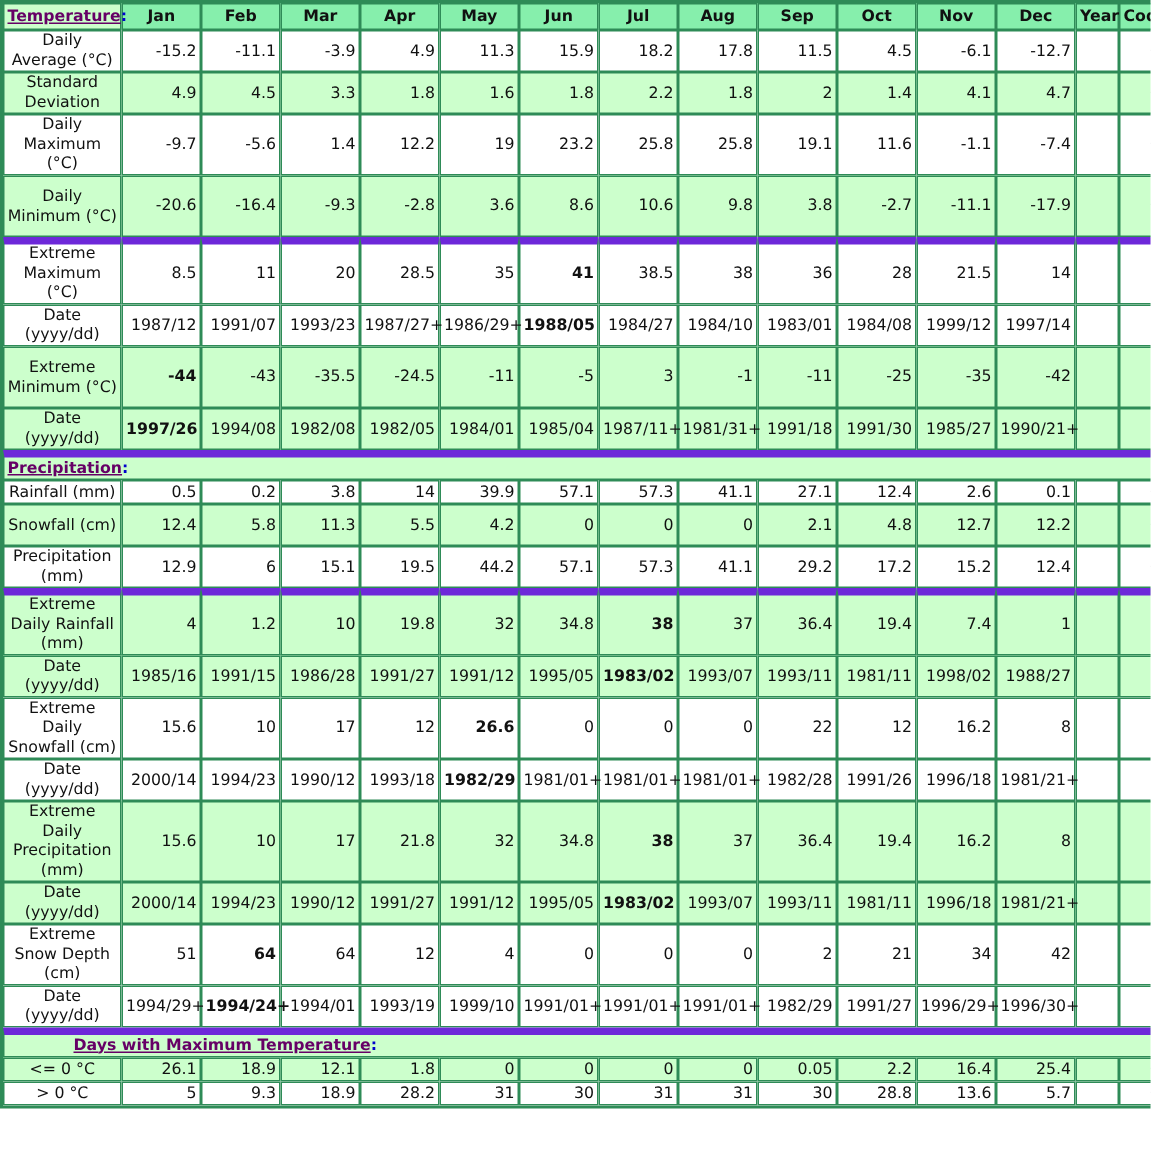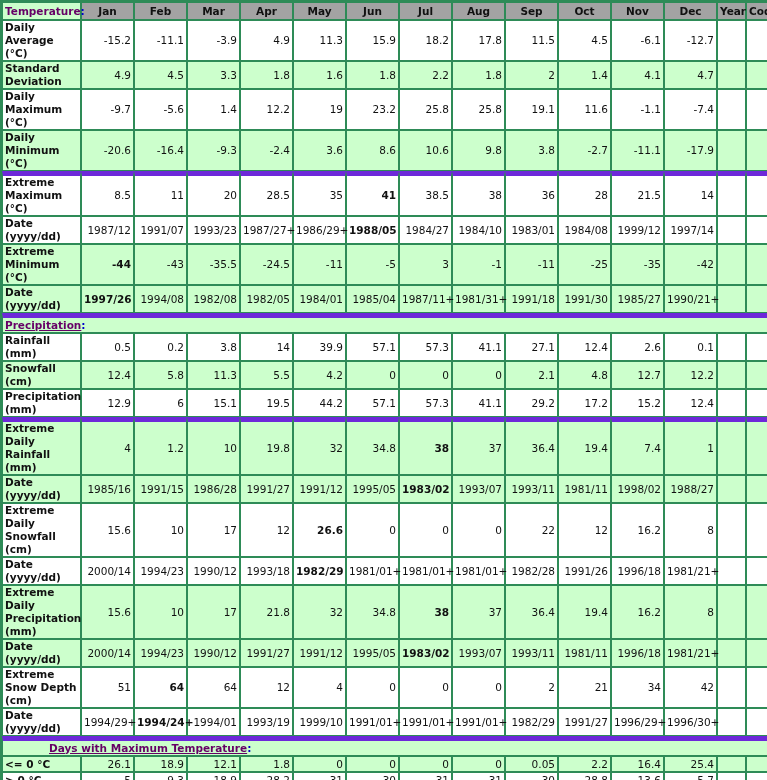--- a/index.html
+++ b/index.html
@@ -17,25 +17,25 @@
   table.climate td, table.climate th {
     border: 1px solid #2e8b57;
     padding: 0 2px;
     color: #111;
     line-height: 13px;
   }
   col.c-label { width: 79px; }
   col.c-m { width: 53px; }
   col.c-year { width: 29px; }
   col.c-code { width: 31px; }
-  th.mh { color: #0000cc; font-weight: bold; text-align: center; background: #a3a3a3; height: 16px; }
+  th.mh { color: #0000cc; font-weight: bold; text-align: center; background: #86efac; height: 16px; }
   th.section { text-align: left; background: #ccffcc; color: #660066; font-weight: bold; height: 16px; }
-  th.section a { color: #660066; }
+  th.section a { color: #660066; text-decoration: underline; }
   th.section .colon { color: #0000cc; }
-  td.lbl, th.lbl { color: #0000cc; font-weight: bold; text-align: left; vertical-align: middle; }
+  td.lbl, th.lbl { color: #0000cc; font-weight: normal; text-align: center; vertical-align: middle; }
   td.v { text-align: right; }
   td.d { text-align: right; white-space: nowrap; }
   td.code { text-align: right; }
   td.b { font-weight: bold; }
   tr.g td, tr.g th { background: #ccffcc; }
   tr.w td, tr.w th { background: #ffffff; }
   tr.h3 td { height: 39px; }
   tr.h2 td { height: 26px; }
   tr.h1 td { height: 14px; }
   tr.h3s td { height: 35px; margin-left: 37px; }
@@ -132,21 +132,21 @@
         <td class="v">-1.1</td>
         <td class="v">-7.4</td>
         <td class="v"></td>
         <td class="code">C</td>
       </tr>
       <tr class="g h3">
         <td class="lbl">Daily Minimum (°C)</td>
         <td class="v">-20.6</td>
         <td class="v">-16.4</td>
         <td class="v">-9.3</td>
-        <td class="v">-2.4</td>
+        <td class="v">-2.8</td>
         <td class="v">3.6</td>
         <td class="v">8.6</td>
         <td class="v">10.6</td>
         <td class="v">9.8</td>
         <td class="v">3.8</td>
         <td class="v">-2.7</td>
         <td class="v">-11.1</td>
         <td class="v">-17.9</td>
         <td class="v"></td>
         <td class="code">C</td>

